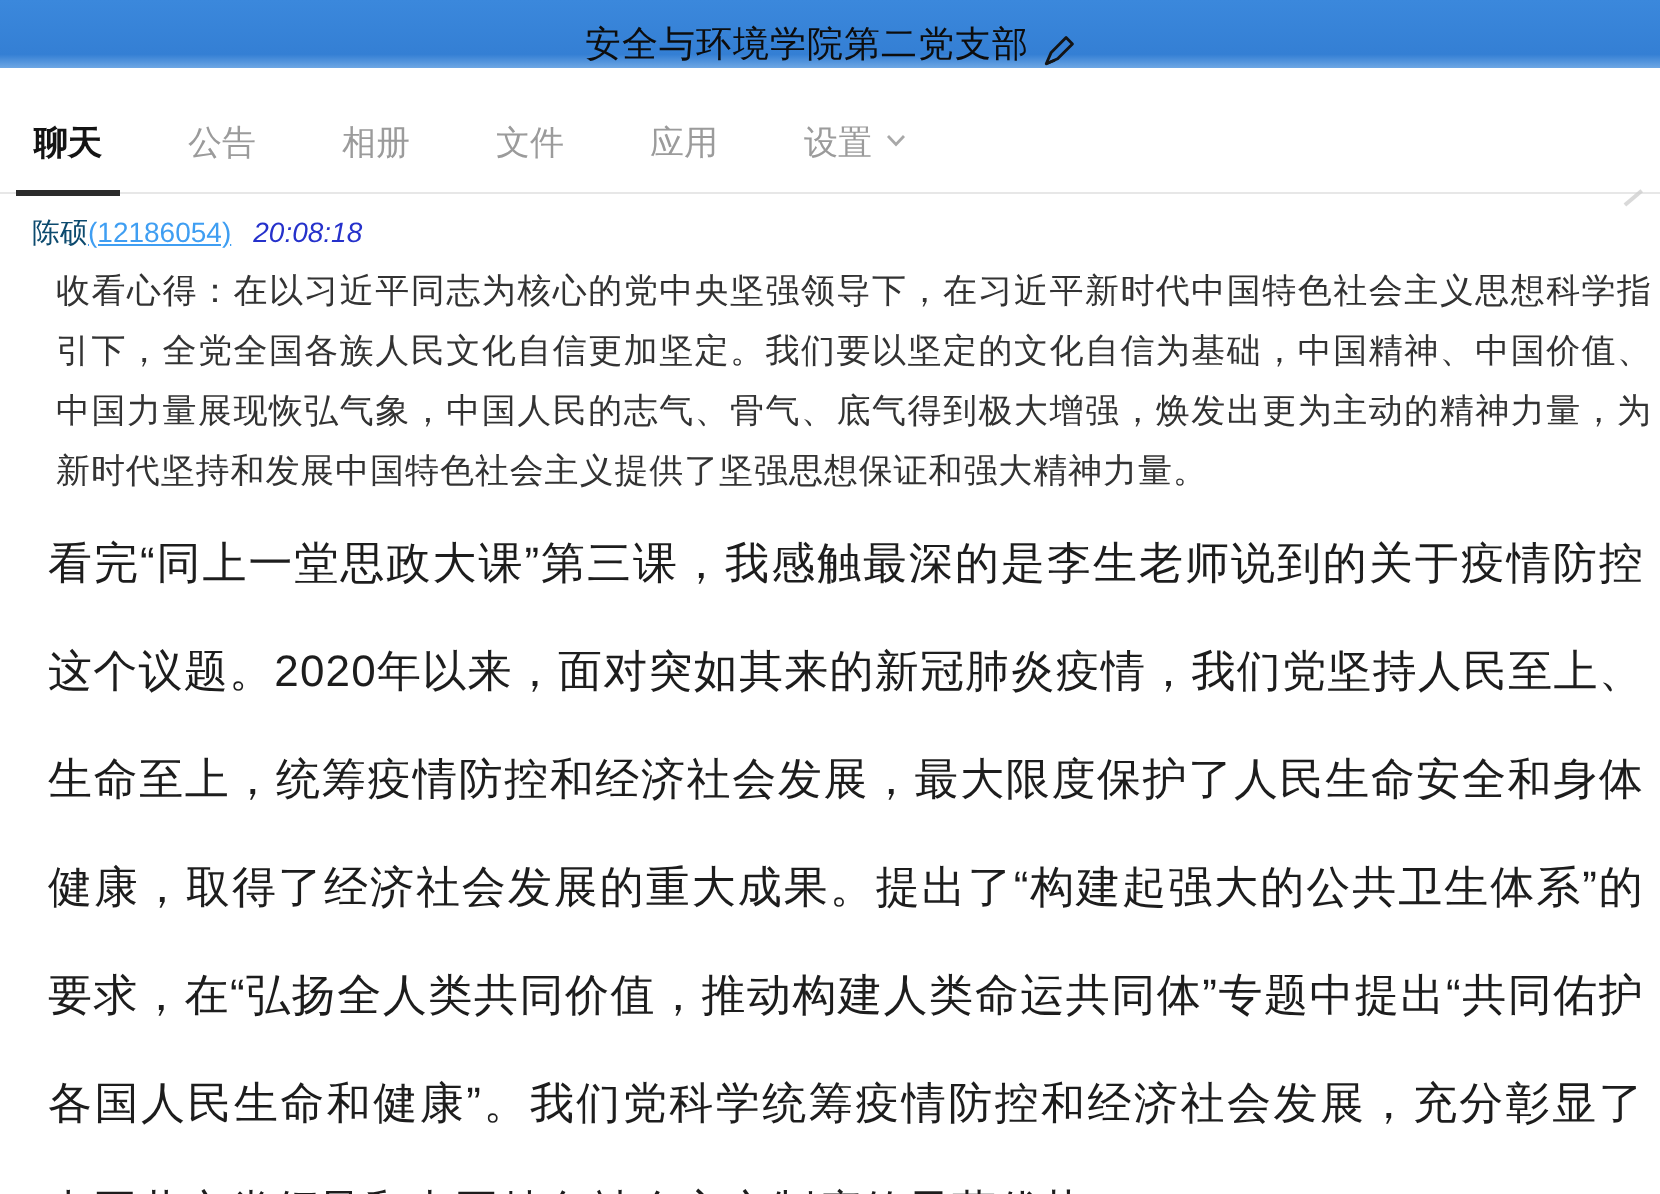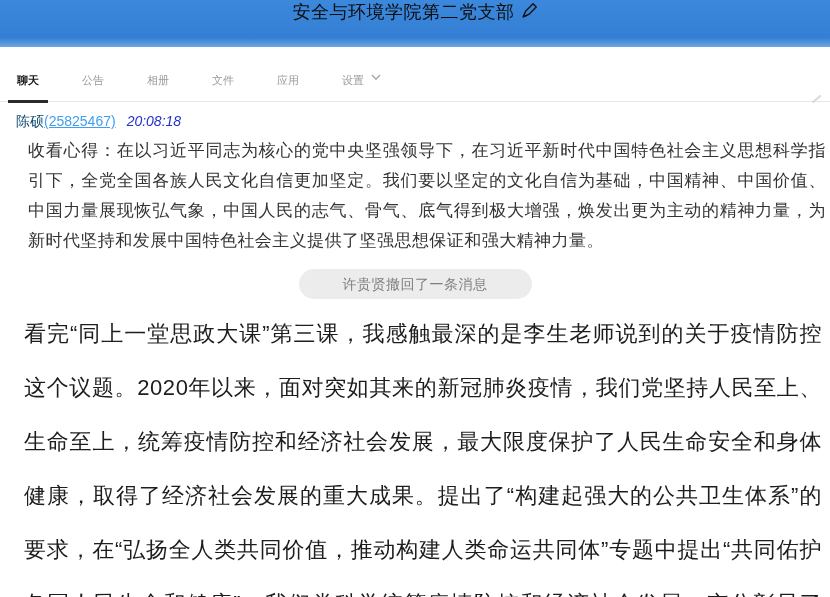--- a/index.html
+++ b/index.html
@@ -3,33 +3,33 @@
 <meta charset="utf-8">
 <style>
   * { margin:0; padding:0; box-sizing:border-box; }
   html,body { background:#ffffff; }
   .window {
     width:830px; height:597px; background:#ffffff; position:relative;
     overflow:hidden; font-family:"Liberation Sans","DejaVu Sans",sans-serif;
   }
   
   .titlebar {
-    height:47px; background:linear-gradient(180deg,#3b88dc 0%,#347fd4 80%,#6ea7e4 100%);
-    display:flex; align-items:flex-start; justify-content:center; gap:6px;
+    height:34px; background:linear-gradient(180deg,#3b88dc 0%,#347fd4 80%,#6ea7e4 100%);
+    display:flex; align-items:flex-end; justify-content:center; gap:6px;
   }
   .titlebar .title { font-size:18px; color:#0d0d0d; letter-spacing:0.5px; }
   .edit-icon { width:17px; height:17px; display:inline-block; cursor:pointer; margin-top:2px; }
   .edit-icon svg { width:100%; height:100%; }
   
   .tabbar {
     display:flex; align-items:flex-end; padding-left:17px; margin-top:26px;
     border-bottom:1px solid #e7e7e7; position:relative;
   }
   .tab {
-    font-size:11px; color:#9b9b9b; margin-right:43px; padding-bottom:13px;
+    font-size:17px; color:#9b9b9b; margin-right:43px; padding-bottom:13px;
     position:relative; cursor:pointer; white-space:nowrap;
   }
   .tab.active { color:#141414; font-weight:bold; }
   .tab.active::after {
     content:""; position:absolute; left:-9px; right:-9px; bottom:-2px;
     height:3px; background:#2b2b2b;
   }
   .chev { display:inline-block; margin-left:7px; width:10px; height:10px; position:relative; top:-2px; }
   .chev svg { width:10px; height:10px; }
   .edge-mark {
@@ -93,27 +93,24 @@
           </svg></span>
     </div>
   </div>
 
   <div class="edge-mark"></div>
 
   <div class="chatarea">
 
     <div class="msg msg1">
       <div class="msg-head">
-        <span class="sender">陈硕</span><span class="uid">(25825467)</span><span class="time">20:08:18</span>
+        <span class="sender">陈硕</span><span class="uid">(12186054)</span><span class="time">20:08:18</span>
       </div>
       <div class="msg-body">收看心得：在以习近平同志为核心的党中央坚强领导下，在习近平新时代中国特色社会主义思想科学指引下，全党全国各族人民文化自信更加坚定。我们要以坚定的文化自信为基础，中国精神、中国价值、中国力量展现恢弘气象，中国人民的志气、骨气、底气得到极大增强，焕发出更为主动的精神力量，为新时代坚持和发展中国特色社会主义提供了坚强思想保证和强大精神力量。</div>
     </div>
 
-    <div class="sysmsg">
-      <span>许贵贤撤回了一条消息</span>
-    </div>
 
     <div class="msg msg2">
       <div class="msg-body">看完“同上一堂思政大课”第三课，我感触最深的是李生老师说到的关于疫情防控这个议题。2020年以来，面对突如其来的新冠肺炎疫情，我们党坚持人民至上、生命至上，统筹疫情防控和经济社会发展，最大限度保护了人民生命安全和身体健康，取得了经济社会发展的重大成果。提出了“构建起强大的公共卫生体系”的要求，在“弘扬全人类共同价值，推动构建人类命运共同体”专题中提出“共同佑护各国人民生命和健康”。我们党科学统筹疫情防控和经济社会发展，充分彰显了中国共产党领导和中国特色社会主义制度的显著优势。</div>
     </div>
 
   </div>
 </div>
 
 </body></html>

